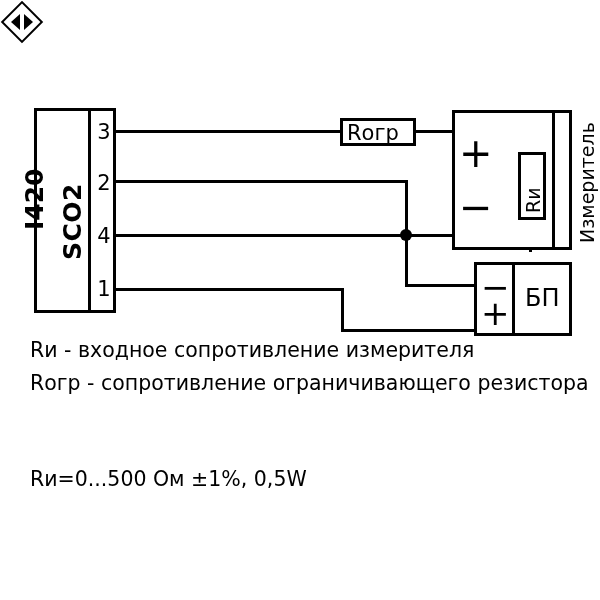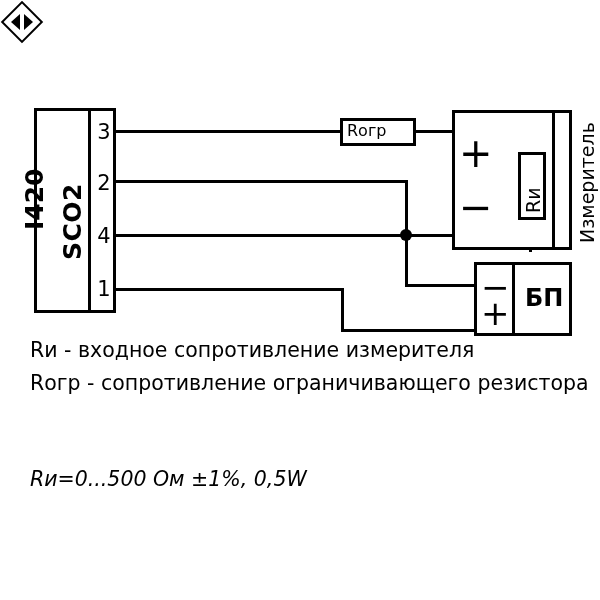--- a/index.html
+++ b/index.html
@@ -123,21 +123,21 @@
   #rogr-box {
     left: 340px;
     top: 118px;
     width: 76px;
     height: 28px;
     border-width: 3px;
   }
   #rogr-label {
     left: 347px;
     top: 123px;
-    font-size: 16px;
+    font-size: 21px;
   }
 
   
   #meter-box {
     left: 452px;
     top: 110px;
     width: 120px;
     height: 140px;
   }
   #meter-divider {
@@ -201,21 +201,21 @@
   #bp-plus {
     left: 481px;
     top: 296px;
     font-size: 34px;
     font-weight: 500;
   }
   #bp-label {
     left: 525px;
     top: 286px;
     font-size: 24px;
-    font-weight: bold;
+    font-weight: normal;
   }
 
   
   .dot {
     position: absolute;
     width: 12px;
     height: 12px;
     border-radius: 50%;
     background: #000;
   }
@@ -225,21 +225,21 @@
     position: absolute;
     left: 30px;
     font-size: 20.5px;
     line-height: 1.05;
     white-space: nowrap;
   }
   #cap1 { top: 340px; }
   #cap2 { top: 373px; }
   #cap3 { top: 406px; }
   #cap4 { top: 437px; }
-  #cap5 { top: 469px; font-style: italic; }
+  #cap5 { top: 469px; }
 </style>
 </head>
 <body>
 
 <div id="sheet">
 
   <div class="box" id="sensor-body"></div>
   <div class="line" id="sensor-divider"></div>
   <div class="vlbl" id="device-code">I420</div>
   <div class="vlbl" id="sensor-name">SCO2</div>

